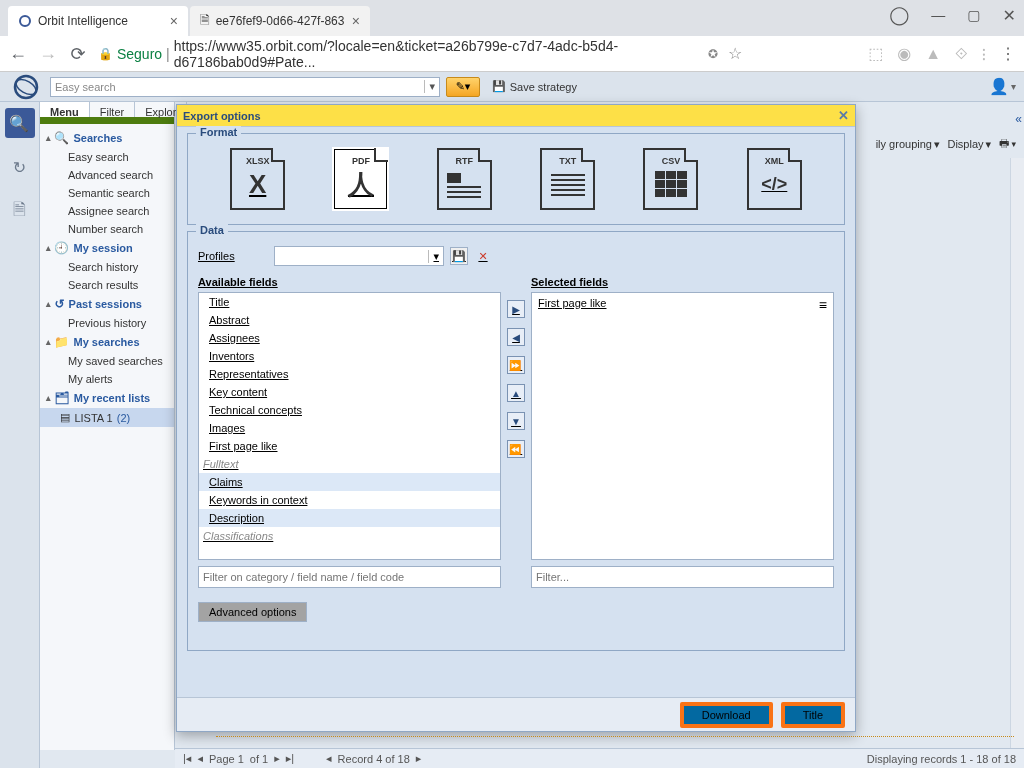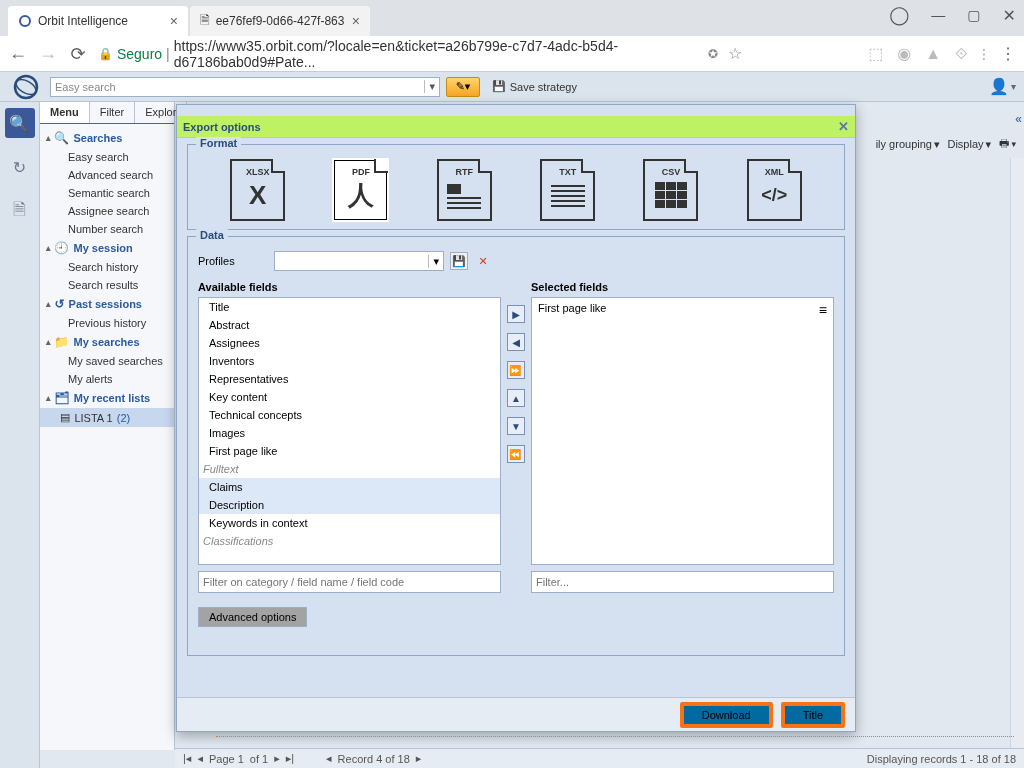--- a/index.html
+++ b/index.html
@@ -32,43 +32,43 @@
 .save-strat { display: flex; align-items: center; gap: 4px; font-size: 11px; color: #333; margin-left: 6px; }
 .user-icon-top { margin-left: auto; display: flex; align-items: center; gap: 2px; color: #666; font-size: 16px; }
 
 
 .left-rail { position: absolute; left: 0; top: 30px; bottom: 0; width: 40px; background: #dbe3ec; border-right: 1px solid #b7c5d6; display: flex; flex-direction: column; align-items: center; padding-top: 6px; gap: 14px; }
 .left-rail .rail-icon { width: 30px; height: 30px; display: flex; align-items: center; justify-content: center; color: #6c7a8c; font-size: 16px; }
 .left-rail .rail-icon.active { background: #3b5998; color: #fff; border-radius: 3px; }
 
 
 .sidebar { position: absolute; left: 40px; top: 30px; bottom: 18px; width: 135px; background: #f5f7fa; border-right: 1px solid #b7c5d6; }
-.sidebar-tabs { display: flex; height: 22px; border-bottom: 1px solid #4d7c0f; font-size: 11px; }
+.sidebar-tabs { display: flex; height: 22px; border-bottom: 7px solid #4d7c0f; font-size: 11px; }
 .sidebar-tabs div { padding: 4px 10px; border-right: 1px solid #b7c5d6; color: #333; }
 .sidebar-tabs div.active { background: #fff; font-weight: bold; }
 .tree { padding: 4px 0; font-size: 11px; }
 .tree-group { padding: 3px 6px; color: #2a5aa0; font-weight: bold; display: flex; align-items: center; gap: 4px; }
 .tree-group .caret { color: #666; font-size: 9px; }
 .tree-group .g-icon { font-size: 12px; }
 .tree-item { padding: 3px 6px 3px 28px; color: #333; font-weight: normal; }
 .tree-item.selected { background: #c7d7ee; display: flex; align-items: center; gap: 4px; padding-left: 20px; }
 .tree-item .count { color: #2a5aa0; }
 
 
 .content-toolbar { position: absolute; left: 175px; right: 8px; top: 62px; height: 20px; font-size: 11px; color: #333; display: flex; justify-content: flex-end; align-items: center; gap: 8px; }
 .ct-item { display: flex; align-items: center; gap: 2px; }
 .chevron-r { position: absolute; right: 2px; top: 40px; font-size: 12px; color: #2a5aa0; }
 
 
 .modal { position: absolute; left: 176px; top: 32px; width: 680px; height: 628px; background: #d5e1f0; border: 1px solid #8fa7c5; box-shadow: 0 4px 12px rgba(0,0,0,0.3); }
-.modal-title { height: 22px; background: #bef264; display: flex; align-items: center; padding: 0 6px; font-size: 11px; font-weight: bold; color: #2a4c7d; border-bottom: 1px solid #b7c5d6; margin-top: 11px; }
+.modal-title { height: 22px; background: #fde047; display: flex; align-items: center; padding: 0 6px; font-size: 11px; font-weight: bold; color: #2a4c7d; border-bottom: 1px solid #b7c5d6; }
 .modal-title .close-x { margin-left: auto; color: #5a7aa8; font-size: 13px; cursor: pointer; }
 
 
-.fs { border: 1px solid #8fa7c5; margin: 6px 10px; padding: 10px 8px 4px 8px; position: relative; }
+.fs { border: 1px solid #8fa7c5; margin: 6px 10px; padding: 10px 8px 10px 8px; position: relative; text-decoration: underline; }
 .fs-legend { position: absolute; top: -8px; left: 8px; background: #d5e1f0; padding: 0 4px; font-size: 11px; font-weight: bold; color: #2a4c7d; }
 .format-icons { display: flex; justify-content: space-around; align-items: center; padding: 4px 10px; }
 .doc-icon { width: 55px; height: 62px; display: flex; flex-direction: column; align-items: center; justify-content: center; border: 2px solid #333; position: relative; font-size: 10px; color: #333; }
 .doc-icon.selected { background: #fff; border-color: #000; outline: 2px solid #fff; outline-offset: -1px; }
 .doc-icon .fold { position: absolute; top: -2px; right: -2px; width: 14px; height: 14px; background: #d5e1f0; border-left: 2px solid #333; border-bottom: 2px solid #333; }
 .doc-icon.selected .fold { background: #fff; }
 .doc-icon .lbl { position: absolute; top: 6px; font-size: 9px; font-weight: bold; }
 .doc-icon .glyph { font-size: 26px; font-weight: bold; margin-top: 10px; }
 .doc-lines { display: flex; flex-direction: column; gap: 3px; margin-top: 12px; }
 .doc-lines div { width: 34px; height: 2px; background: #333; }
@@ -342,22 +342,22 @@
             <div class="opt">Abstract</div>
             <div class="opt">Assignees</div>
             <div class="opt">Inventors</div>
             <div class="opt">Representatives</div>
             <div class="opt">Key content</div>
             <div class="opt">Technical concepts</div>
             <div class="opt">Images</div>
             <div class="opt">First page like</div>
             <div class="cat">Fulltext</div>
             <div class="opt hl">Claims</div>
+            <div class="opt">Keywords in context</div>
             <div class="opt hl">Description</div>
-            <div class="opt">Keywords in context</div>
             <div class="cat">Classifications</div>
           </div>
           <input class="filter-input" placeholder="Filter on category / field name / field code" style="">
         </div>
 
         <div class="move-btns">
           <div class="mb">▶</div>
           <div class="mb">◀</div>
           <div class="mb">⏩</div>
           <div class="mb">▲</div>

